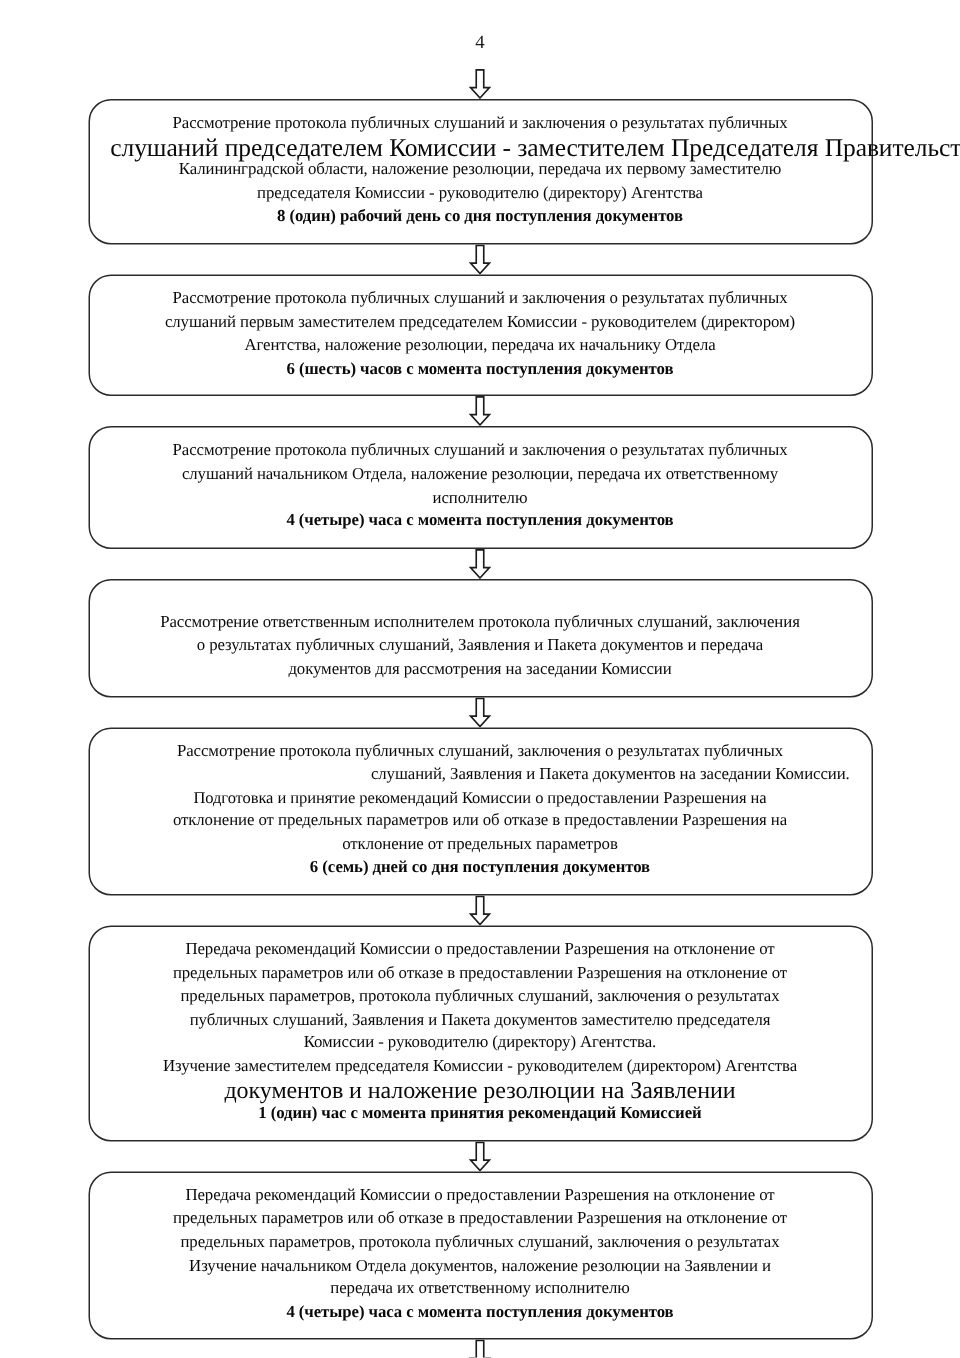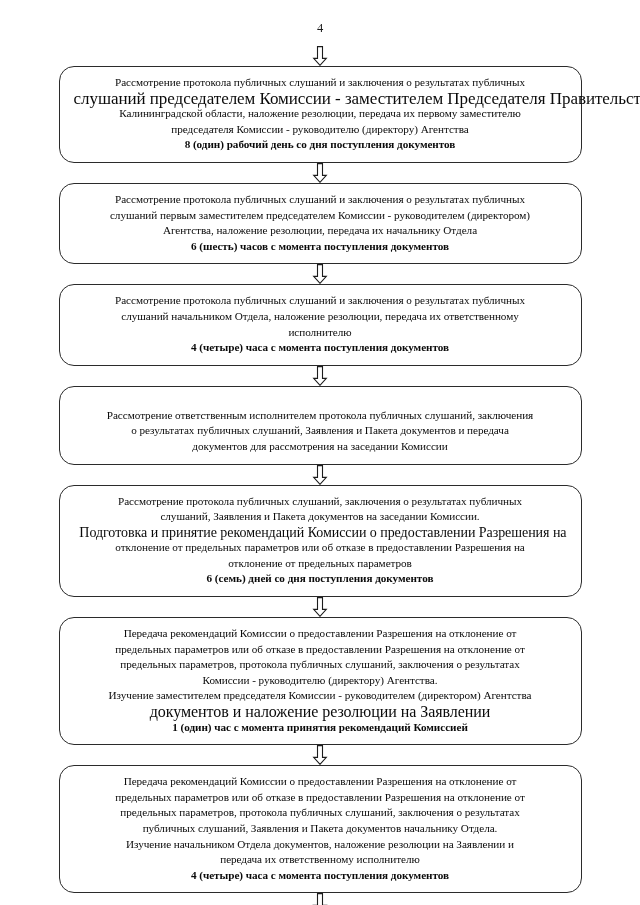--- a/index.html
+++ b/index.html
@@ -154,54 +154,54 @@
         </div>
       </div>
       <div class="connector">
         <svg width="16" height="20" viewBox="0 0 16 20" aria-hidden="true">
           <polygon class="arrow-shape" points="5.5,0.6 10.5,0.6 10.5,12.4 14.3,12.4 8,19.3 1.7,12.4 5.5,12.4"></polygon>
         </svg>
       </div>
       <div class="node">
         <div class="node-lines">
           <span class="ln" style="font-size: 11.2px;">Рассмотрение протокола публичных слушаний, заключения о результатах публичных</span>
-          <span class="ln" style="font-size: 11.2px;">слушаний, Заявления и Пакета документов на заседании Комиссии.</span>
-          <span class="ln" style="font-size: 14px; text-align: right;">Подготовка и принятие рекомендаций Комиссии о предоставлении Разрешения на</span>
+          <span class="ln" style="font-size: 11.2px; text-align: right;">слушаний, Заявления и Пакета документов на заседании Комиссии.</span>
+          <span class="ln" style="font-size: 11px;">Подготовка и принятие рекомендаций Комиссии о предоставлении Разрешения на</span>
           <span class="ln" style="font-size: 11.2px;">отклонение от предельных параметров или об отказе в предоставлении Разрешения на</span>
           <span class="ln" style="font-size: 11.2px;">отклонение от предельных параметров</span>
           <span class="ln bold" style="font-size: 11.2px;">6 (семь) дней со дня поступления документов</span>
         </div>
       </div>
       <div class="connector">
         <svg width="16" height="20" viewBox="0 0 16 20" aria-hidden="true">
           <polygon class="arrow-shape" points="5.5,0.6 10.5,0.6 10.5,12.4 14.3,12.4 8,19.3 1.7,12.4 5.5,12.4"></polygon>
         </svg>
       </div>
       <div class="node">
         <div class="node-lines">
           <span class="ln" style="font-size: 11.2px;">Передача рекомендаций Комиссии о предоставлении Разрешения на отклонение от</span>
           <span class="ln" style="font-size: 11.2px;">предельных параметров или об отказе в предоставлении Разрешения на отклонение от</span>
           <span class="ln" style="font-size: 11.2px;">предельных параметров, протокола публичных слушаний, заключения о результатах</span>
+          <span class="ln" style="font-size: 11.2px;">публичных слушаний, Заявления и Пакета документов заместителю председателя</span>
           <span class="ln" style="font-size: 11.2px;">Комиссии - руководителю (директору) Агентства.</span>
           <span class="ln" style="font-size: 11.2px;">Изучение заместителем председателя Комиссии - руководителем (директором) Агентства</span>
           <span class="ln" style="font-size: 16px;">документов и наложение резолюции на Заявлении</span>
           <span class="ln bold" style="font-size: 11.2px;">1 (один) час с момента принятия рекомендаций Комиссией</span>
         </div>
       </div>
       <div class="connector">
         <svg width="16" height="20" viewBox="0 0 16 20" aria-hidden="true">
           <polygon class="arrow-shape" points="5.5,0.6 10.5,0.6 10.5,12.4 14.3,12.4 8,19.3 1.7,12.4 5.5,12.4"></polygon>
         </svg>
       </div>
       <div class="node">
         <div class="node-lines">
           <span class="ln" style="font-size: 11.2px;">Передача рекомендаций Комиссии о предоставлении Разрешения на отклонение от</span>
           <span class="ln" style="font-size: 11.2px;">предельных параметров или об отказе в предоставлении Разрешения на отклонение от</span>
           <span class="ln" style="font-size: 11.2px;">предельных параметров, протокола публичных слушаний, заключения о результатах</span>
-          <span class="ln" style="font-size: 11.2px;">публичных слушаний, Заявления и Пакета документов начальнику Отдела.</span>
           <span class="ln" style="font-size: 11.2px;">Изучение начальником Отдела документов, наложение резолюции на Заявлении и</span>
           <span class="ln" style="font-size: 11.2px;">передача их ответственному исполнителю</span>
           <span class="ln bold" style="font-size: 11.2px;">4 (четыре) часа с момента поступления документов</span>
         </div>
       </div>
       <div class="connector">
         <svg width="16" height="20" viewBox="0 0 16 20" aria-hidden="true">
           <polygon class="arrow-shape" points="5.5,0.6 10.5,0.6 10.5,12.4 14.3,12.4 8,19.3 1.7,12.4 5.5,12.4"></polygon>
         </svg>
       </div>

